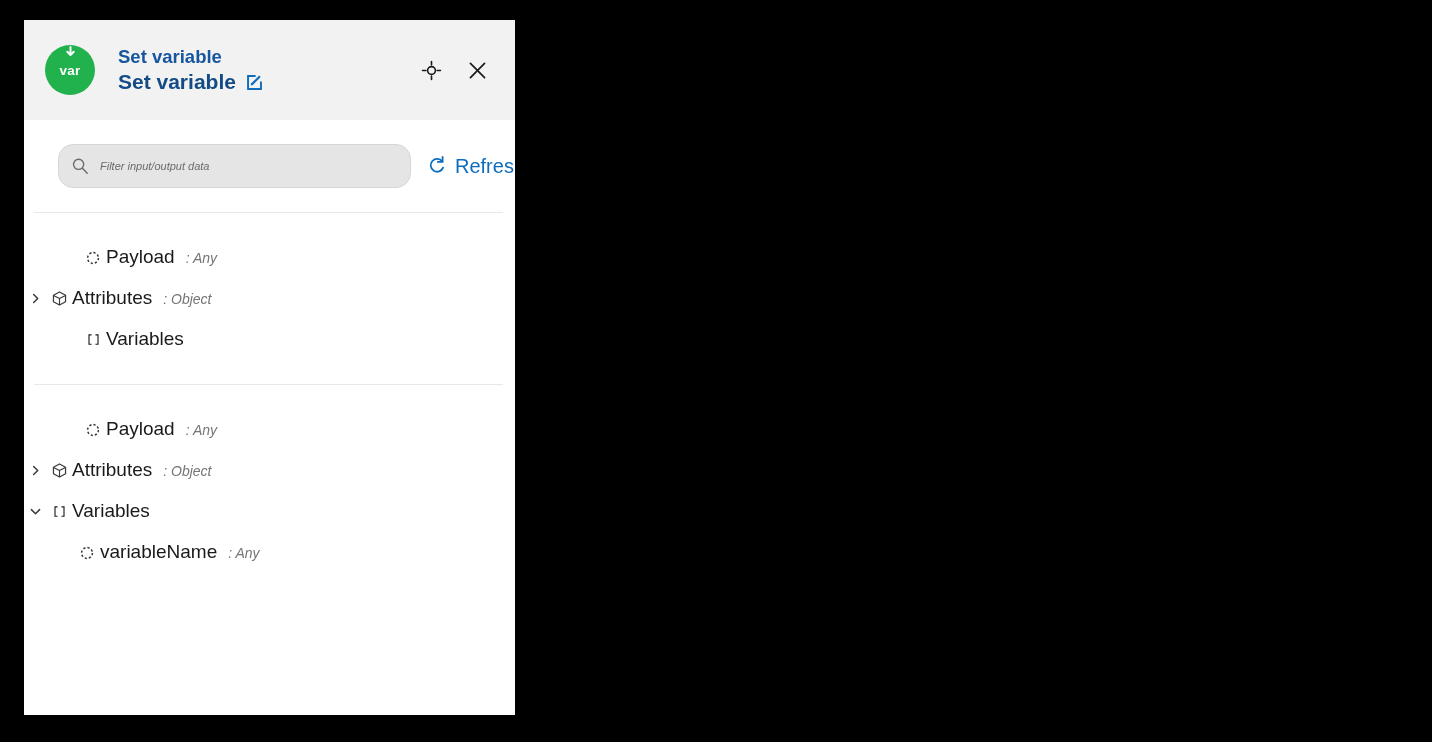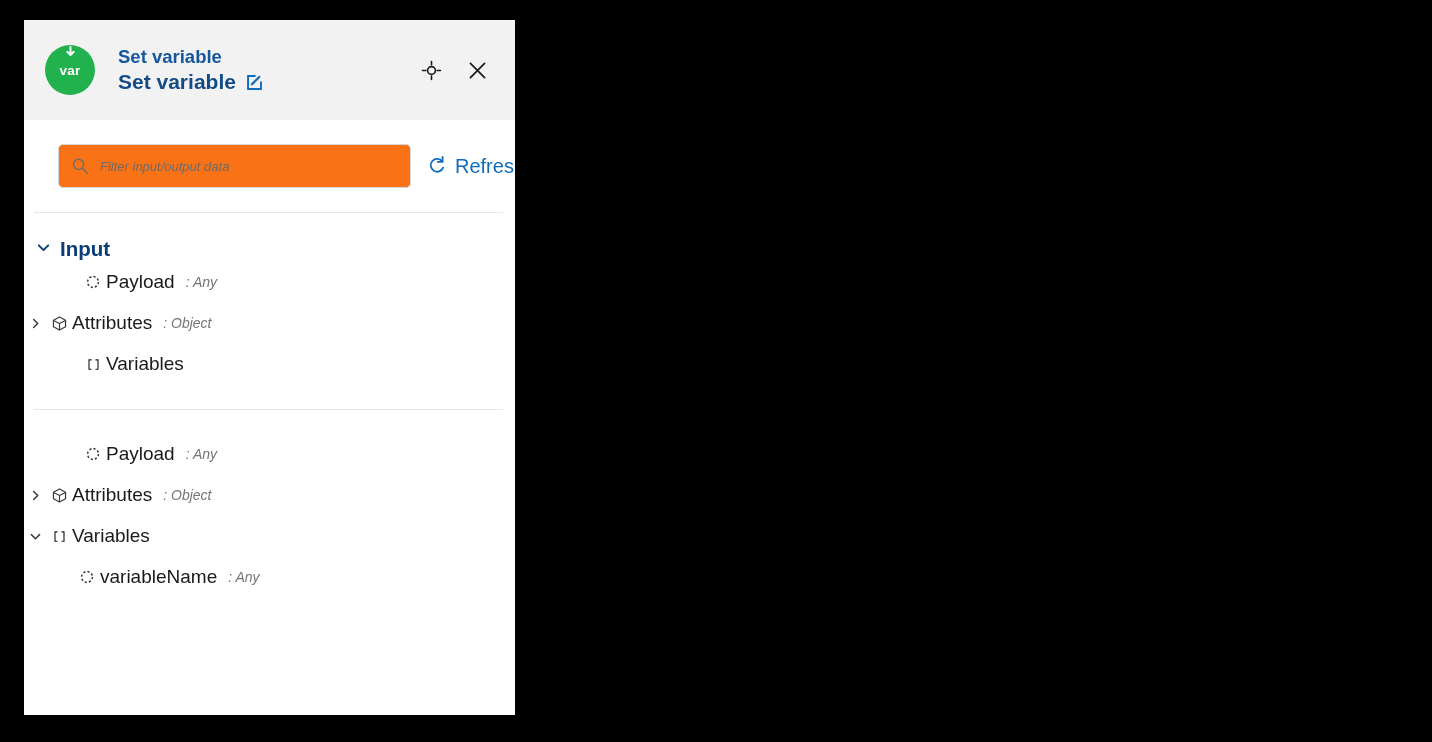--- a/index.html
+++ b/index.html
@@ -171,25 +171,25 @@
     position: relative;
     width: 353px;
     height: 44px;
     flex: 0 0 auto;
   }
   .search-input {
     width: 100%;
     height: 100%;
     box-sizing: border-box;
     border: 1px solid #d6d6d6;
-    border-radius: 5px;
-    background: #f97316;
+    border-radius: 15px;
+    background: #e5e5e5;
     padding: 0 12px 0 41px;
     font-family: "Liberation Sans", sans-serif;
-    font-size: 13px;
+    font-size: 11px;
     color: #2b2b2b;
     outline: none;
   }
   .search-input::placeholder {
     color: #6b6b6b;
     font-style: italic;
     opacity: 1;
   }
   .search-icon {
     position: absolute;
@@ -357,28 +357,20 @@
         </span>
         <span class="refresh-label">Refresh</span>
       </button>
     </div>
 
     <div class="tree-body">
 
       <div class="divider"></div>
 
       <div class="section">
-        <div class="section-head">
-          <span>
-            <svg width="15" height="15" viewBox="0 0 14 14" aria-hidden="true">
-              <path d="M2.6 5 L7 9.4 L11.4 5" stroke="#0b3d78" stroke-width="1.8" fill="none" stroke-linecap="round" stroke-linejoin="round"></path>
-            </svg>
-          </span>
-          <span class="section-title">Input</span>
-        </div>
 
         <div class="tree-row lvl-1">
           <span class="indent"></span>
           <span class="type-icon">
             <svg width="16" height="16" viewBox="0 0 16 16" aria-hidden="true">
               <circle cx="8" cy="8" r="5.4" stroke="#3a3a3a" stroke-width="1.5" fill="none" stroke-dasharray="2.2 2.0"></circle>
             </svg>
           </span>
           <span class="row-label">Payload</span>
           <span class="row-type">: Any</span>

